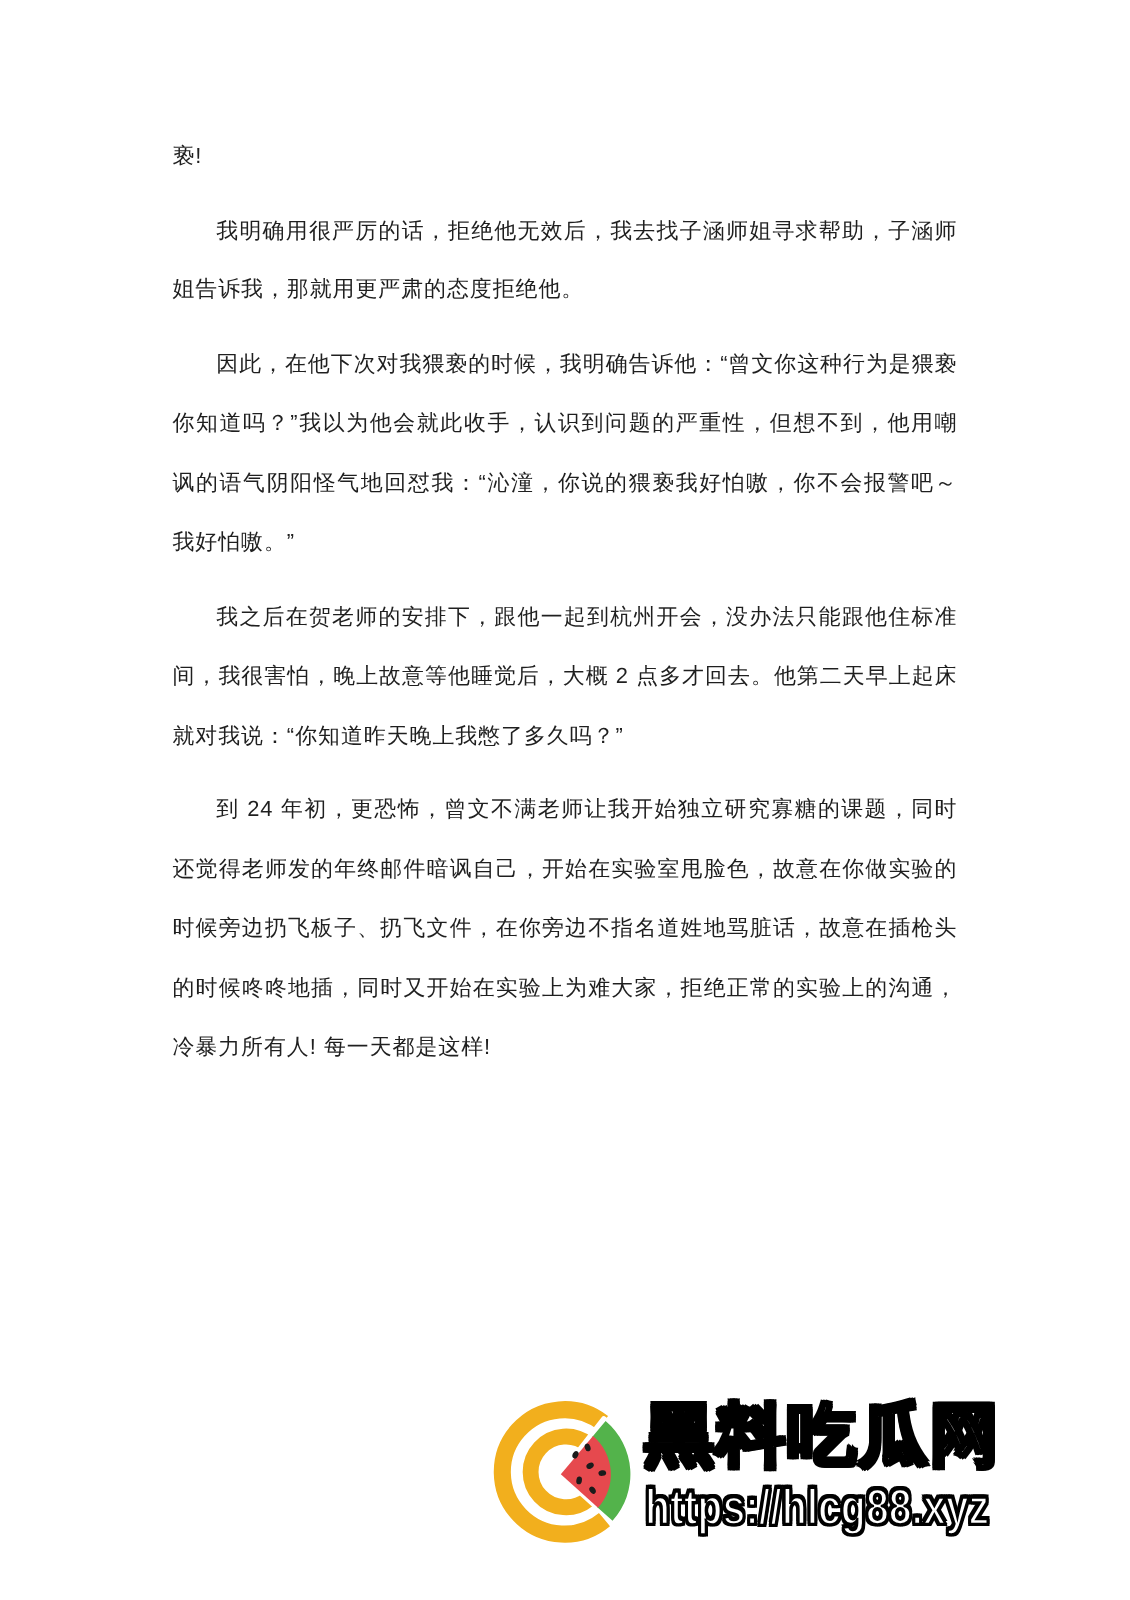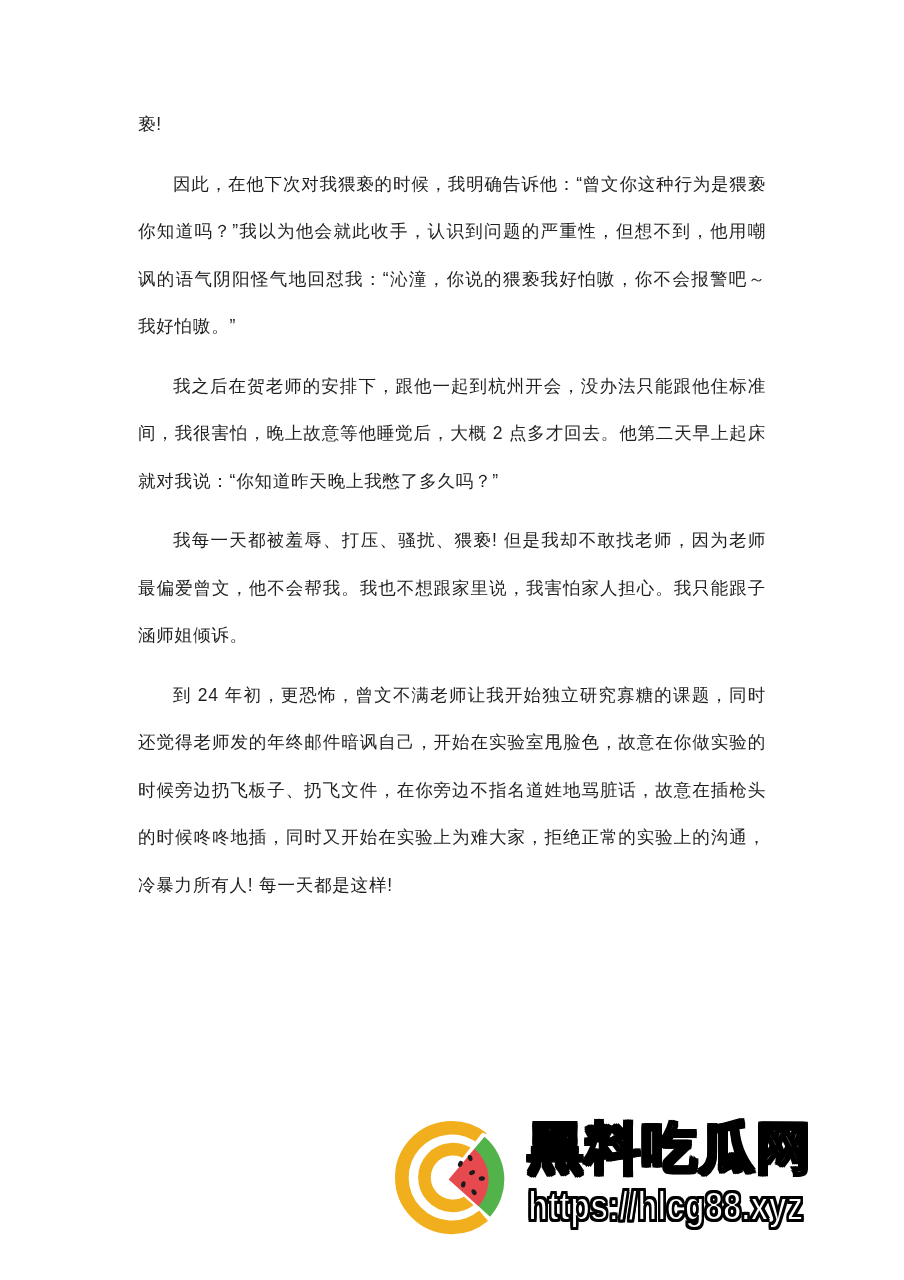--- a/index.html
+++ b/index.html
@@ -47,21 +47,20 @@
     display: flex;
     flex-direction: row;
     align-items: flex-start;
   }
   .wm-logo {
     width: 122px;
     height: 122px;
     flex: 0 0 auto;
   }
   .wm-textcol {
-    margin-left: 12px;
     display: flex;
     flex-direction: column;
   }
   .wm-title {
     font-weight: 900;
     font-size: 55px;
     line-height: 62px;
     color: #ffffff;
     letter-spacing: 2px;
     -webkit-text-stroke: 2.5px #000000;
@@ -85,23 +84,23 @@
     white-space: nowrap;
   }
 </style>
 </head>
 <body>
 
 <div class="page">
 
   <div class="doc-body" id="doc-body">
       <p>亵!</p>
+      <p class="indent">我明确用很严厉的话，拒绝他无效后，我去找子涵师姐寻求帮助，子涵师姐告诉我，那就用更严肃的态度拒绝他。</p>
       <p class="indent">因此，在他下次对我猥亵的时候，我明确告诉他：“曾文你这种行为是猥亵你知道吗？”我以为他会就此收手，认识到问题的严重性，但想不到，他用嘲讽的语气阴阳怪气地回怼我：“沁潼，你说的猥亵我好怕嗷，你不会报警吧～我好怕嗷。”</p>
       <p class="indent">我之后在贺老师的安排下，跟他一起到杭州开会，没办法只能跟他住标准间，我很害怕，晚上故意等他睡觉后，大概 2 点多才回去。他第二天早上起床就对我说：“你知道昨天晚上我憋了多久吗？”</p>
-      <p class="indent">我每一天都被羞辱、打压、骚扰、猥亵! 但是我却不敢找老师，因为老师最偏爱曾文，他不会帮我。我也不想跟家里说，我害怕家人担心。我只能跟子涵师姐倾诉。</p>
       <p class="indent">到 24 年初，更恐怖，曾文不满老师让我开始独立研究寡糖的课题，同时还觉得老师发的年终邮件暗讽自己，开始在实验室甩脸色，故意在你做实验的时候旁边扔飞板子、扔飞文件，在你旁边不指名道姓地骂脏话，故意在插枪头的时候咚咚地插，同时又开始在实验上为难大家，拒绝正常的实验上的沟通，冷暴力所有人! 每一天都是这样!</p>
     </div>
 
   <div class="watermark">
     <svg class="wm-logo" viewBox="0 0 125 125" xmlns="http://www.w3.org/2000/svg">
 
       <path d="M 91.8 101.1 A 51 51 0 1 1 90.4 21.8" fill="none" stroke-width="14" stroke-linecap="butt" stroke="#F2AF1D"></path>
 
       <path d="M 78.4 84.6 A 29 29 0 1 1 78.4 39.4" fill="none" stroke-width="13" stroke-linecap="butt" stroke="#F2AF1D"></path>
 

